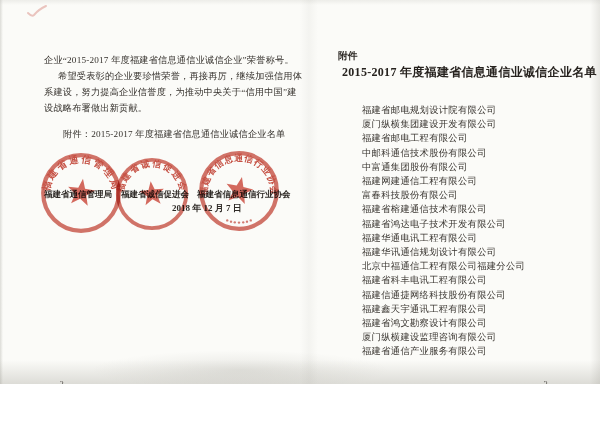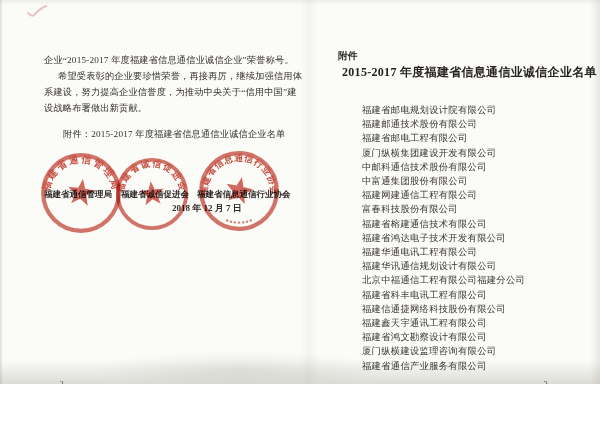--- a/index.html
+++ b/index.html
@@ -107,23 +107,22 @@
 
     <div class="pagenum" style="left:50px;top:379px">—2—</div>
   </div>
 
   <div>
     <div class="attach-label">附件</div>
     <div class="doc-title">2015-2017 年度福建省信息通信业诚信企业名单</div>
 
     <div class="company-list">
       <div class="company">福建省邮电规划设计院有限公司</div>
-      <div class="company">福建邮通技术股份有限公司</div>
+      <div class="company">厦门纵横集团建设开发有限公司</div>
       <div class="company">福建省邮电工程有限公司</div>
-      <div class="company">厦门纵横集团建设开发有限公司</div>
       <div class="company">中邮科通信技术股份有限公司</div>
       <div class="company">中富通集团股份有限公司</div>
       <div class="company">福建网建通信工程有限公司</div>
       <div class="company">富春科技股份有限公司</div>
       <div class="company">福建省榕建通信技术有限公司</div>
       <div class="company">福建省鸿达电子技术开发有限公司</div>
       <div class="company">福建华通电讯工程有限公司</div>
       <div class="company">福建华讯通信规划设计有限公司</div>
       <div class="company">北京中福通信工程有限公司福建分公司</div>
       <div class="company">福建省科丰电讯工程有限公司</div>

